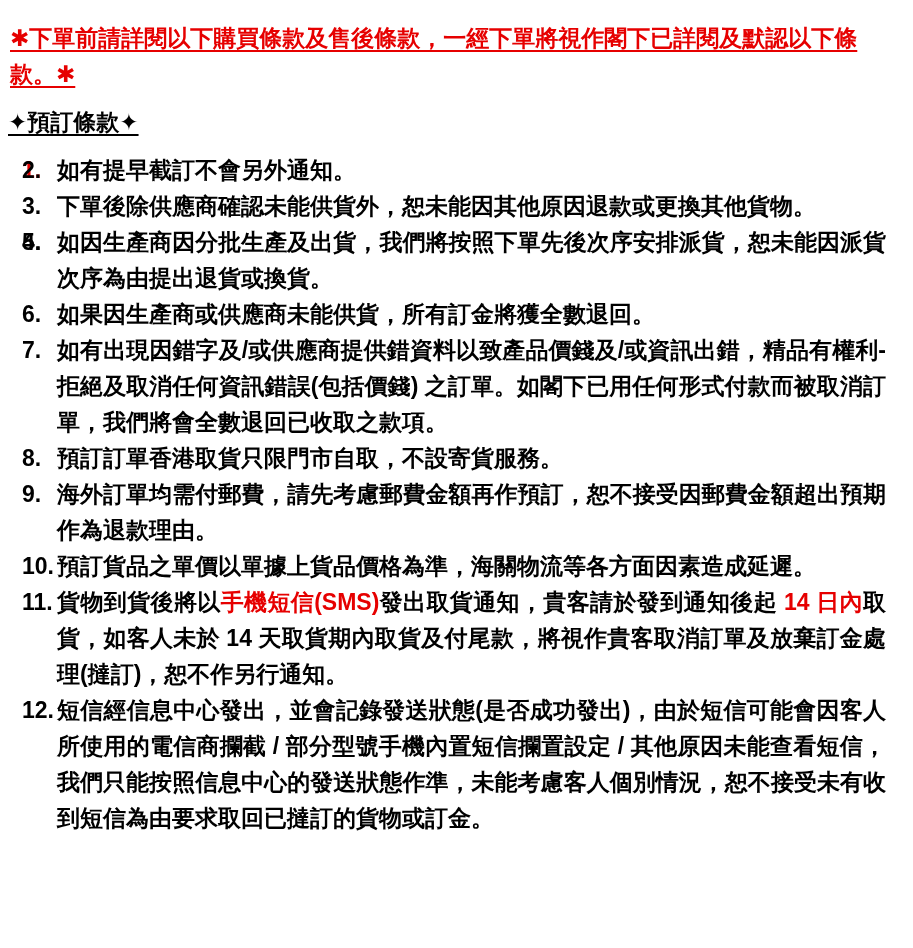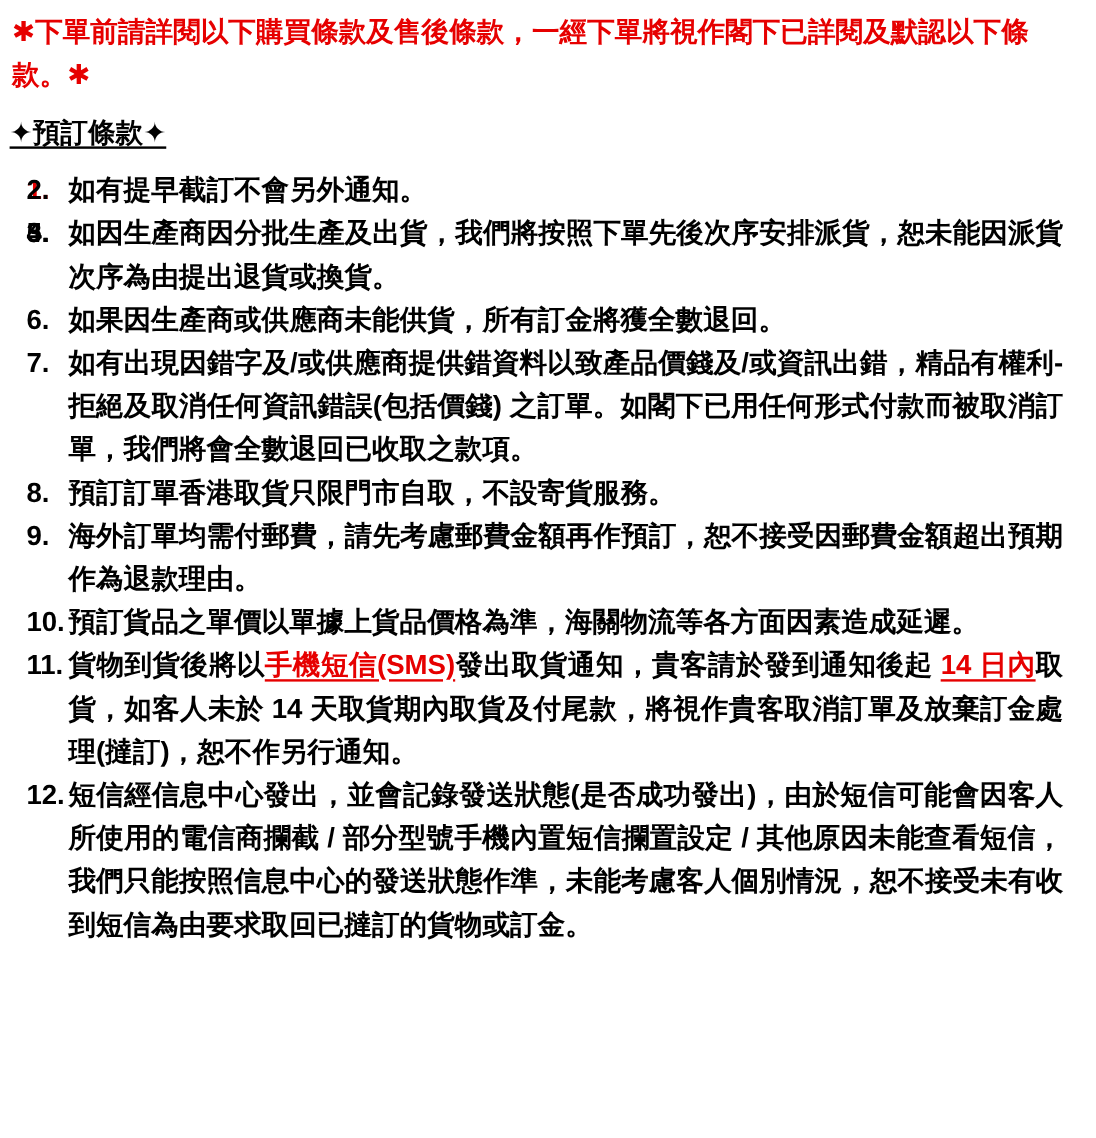--- a/index.html
+++ b/index.html
@@ -17,22 +17,23 @@
   }
   .page{
     box-sizing:border-box;
     width:913px;
     min-height:948px;
     padding:8px 0 6px 0;
     font-size:23px;
     line-height:36px;
   }
   .header-notice{
-    margin:0 26px 12px 10px;
+    margin:12px 26px 12px 10px;
     color:var(--red);
+    text-decoration:underline;
     text-underline-offset:4px;
   }
   .section-title{
     margin:0 12px 12px 8px;
     color:var(--black);
     text-decoration:underline;
     text-underline-offset:4px;
   }
   ol.terms{
     list-style:none;
@@ -49,37 +50,36 @@
   ol.terms > li .num{
     position:absolute;
     left:22px;
     top:0;
     white-space:nowrap;
   }
   ol.terms > li.red-item{color:var(--red);}
   .seg-red{color:var(--red);}
   .seg-red-underline{
     color:var(--red);
-    text-decoration:underline;
     text-underline-offset:4px;
   }
 </style>
 </head>
 <body>
 
 <div class="page">
 
   <p class="header-notice">✱下單前請詳閱以下購買條款及售後條款，一經下單將視作閣下已詳閱及默認以下條款。✱</p>
 
   <p class="section-title">✦預訂條款✦</p>
 
   <ol class="terms">
       <li class="red-item"><span class="num">1.</span></li>
       <li><span class="num">2.</span><span class="txt"><span>如有提早截訂不會另外通知。</span></span></li>
-      <li><span class="num">3.</span></li>
+      <li><span class="num">3.</span><span class="txt"><span>下單後除供應商確認未能供貨外，恕未能因其他原因退款或更換其他貨物。</span></span></li>
       <li><span class="num">4.</span></li>
       <li><span class="num">5.</span><span class="txt"><span>如因生產商因分批生產及出貨，我們將按照下單先後次序安排派貨，恕未能因派貨次序為由提出退貨或換貨。</span></span></li>
       <li><span class="num">6.</span><span class="txt"><span>如果因生產商或供應商未能供貨，所有訂金將獲全數退回。</span></span></li>
       <li><span class="num">7.</span><span class="txt"><span>如有出現因錯字及/或供應商提供錯資料以致產品價錢及/或資訊出錯，精品有權利-拒絕及取消任何資訊錯誤(包括價錢) 之訂單。如閣下已用任何形式付款而被取消訂單，我們將會全數退回已收取之款項。</span></span></li>
       <li><span class="num">8.</span><span class="txt"><span>預訂訂單香港取貨只限門市自取，不設寄貨服務。</span></span></li>
       <li><span class="num">9.</span><span class="txt"><span>海外訂單均需付郵費，請先考慮郵費金額再作預訂，恕不接受因郵費金額超出預期作為退款理由。</span></span></li>
       <li><span class="num">10.</span><span class="txt"><span>預訂貨品之單價以單據上貨品價格為準，海關物流等各方面因素造成延遲。</span></span></li>
       <li><span class="num">11.</span><span class="txt"><span>貨物到貨後將以</span><span class="seg-red-underline">手機短信(SMS)</span><span>發出取貨通知，貴客請於發到通知後起 </span><span class="seg-red-underline">14 日內</span><span>取貨，如客人未於 14 天取貨期內取貨及付尾款，將視作貴客取消訂單及放棄訂金處理(撻訂)，恕不作另行通知。</span></span></li>
       <li><span class="num">12.</span><span class="txt"><span>短信經信息中心發出，並會記錄發送狀態(是否成功發出)，由於短信可能會因客人所使用的電信商攔截 / 部分型號手機內置短信攔置設定 / 其他原因未能查看短信，我們只能按照信息中心的發送狀態作準，未能考慮客人個別情況，恕不接受未有收到短信為由要求取回已撻訂的貨物或訂金。</span></span></li>
     </ol>

